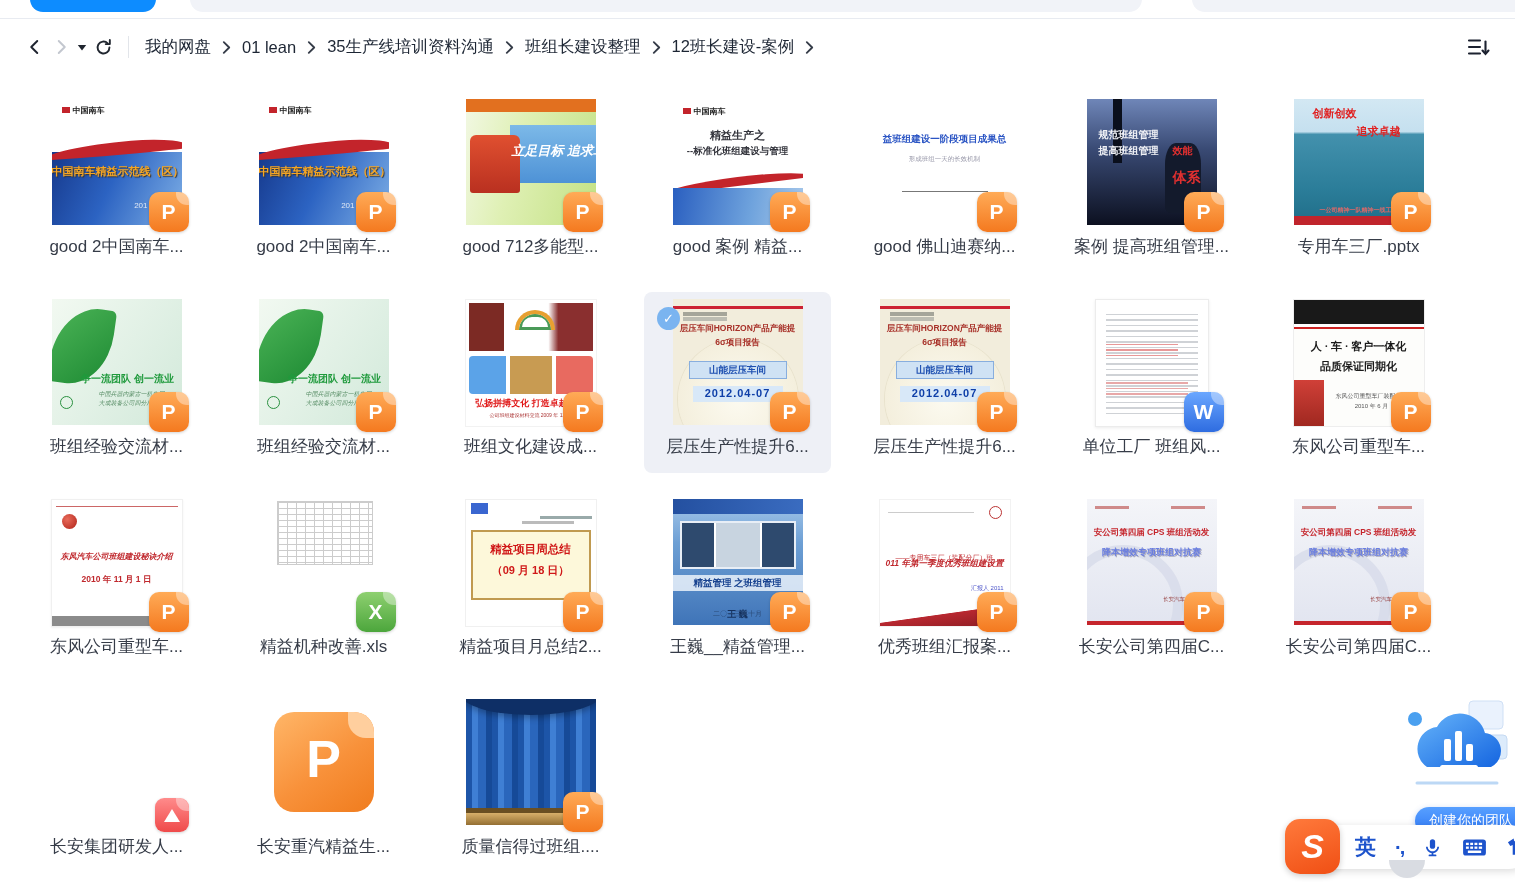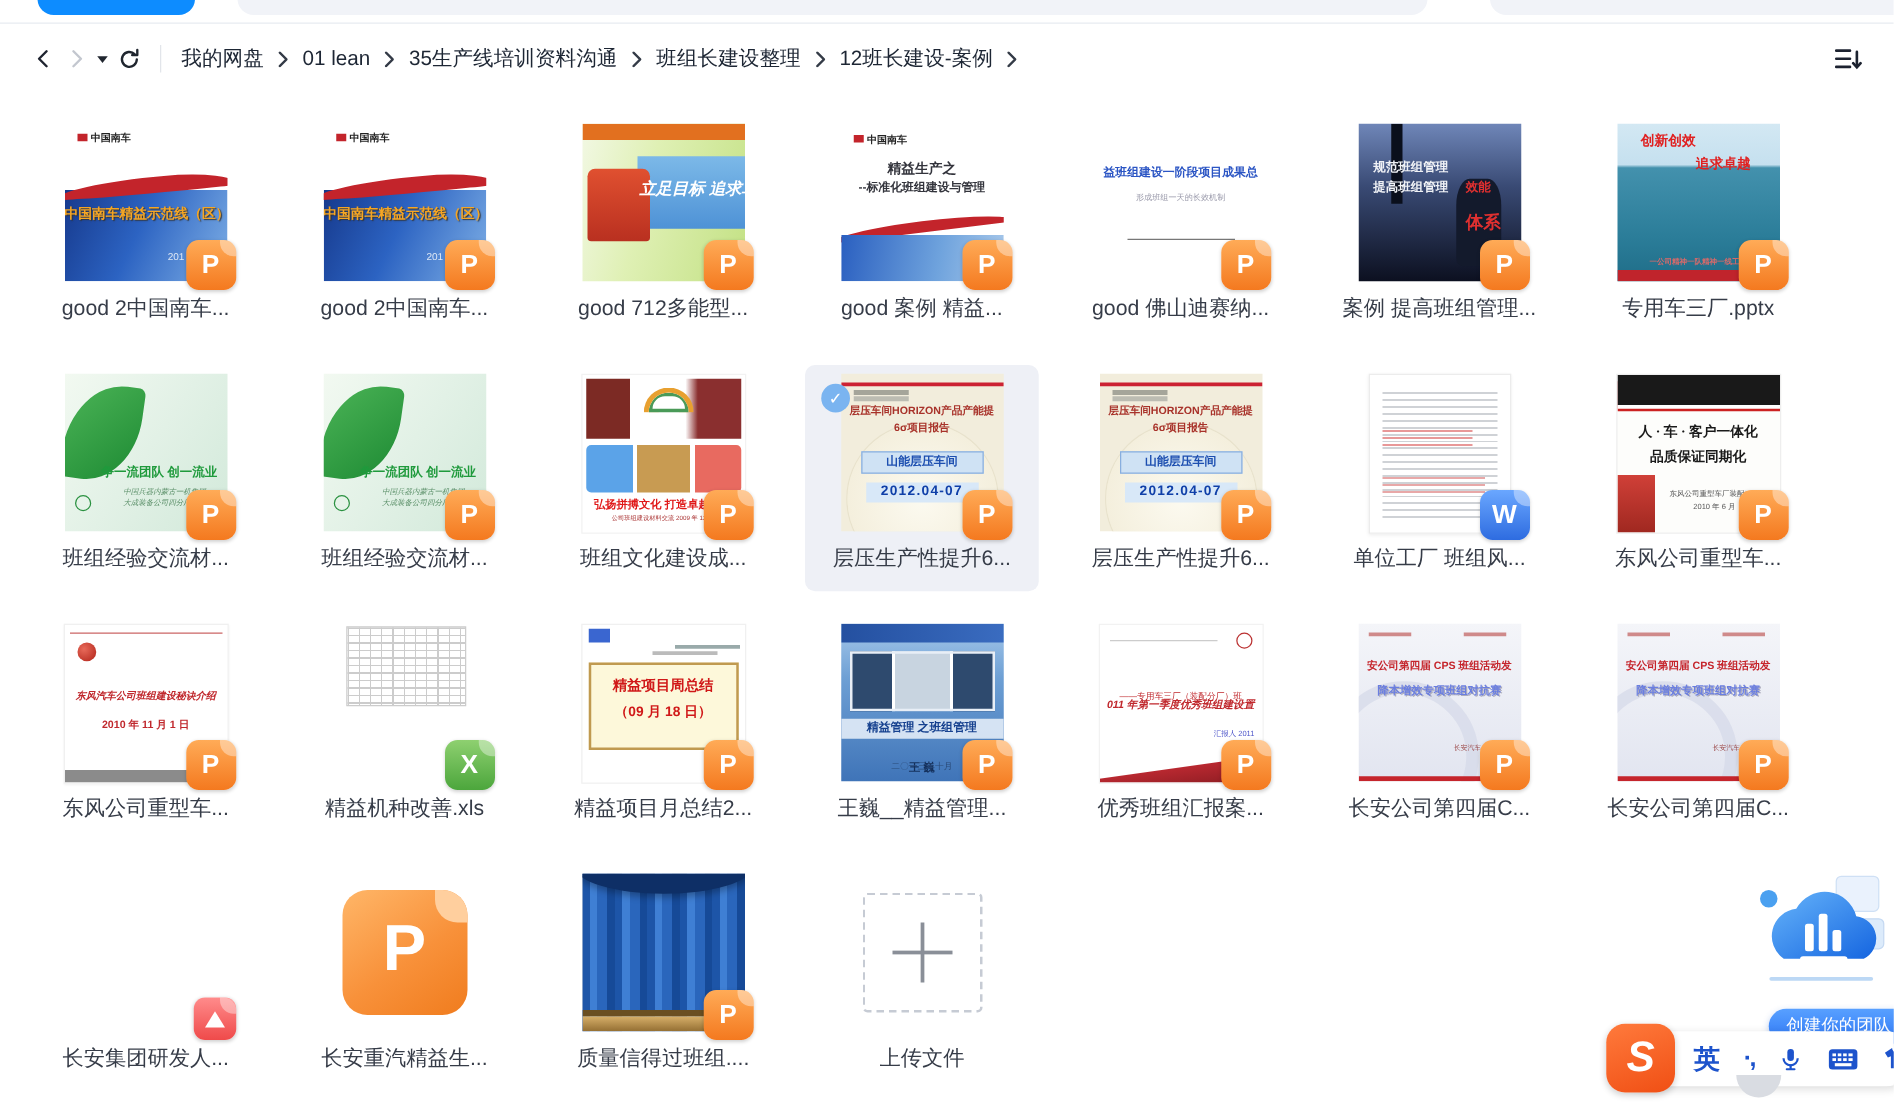--- a/index.html
+++ b/index.html
@@ -626,30 +626,20 @@
 
     <div class="thumbwrap">
       <div class="thumb t-curtain">
           <i class="deco"></i>
         </div>
       <div class="badge ppt">
           <span class="badge-letter">P</span>
         </div>
     </div>
     <div class="label">质量信得过班组....</div>
-  </div>
-    <div class="tile">
-
-    <div class="thumbwrap">
-      <div class="thumb t-upload">
-          <i class="deco"></i>
-        </div>
-
-    </div>
-    <div class="label">上传文件</div>
   </div>
   </div>
 
 <div class="team-widget">
   <svg width="118" height="108" viewBox="0 0 118 108">
     <defs>
       <linearGradient id="cg" x1="0" y1="0" x2="1" y2="1">
         <stop offset="0" stop-color="#66b4fa"></stop>
           <stop offset="1" stop-color="#1565e0"></stop>
       </linearGradient>

